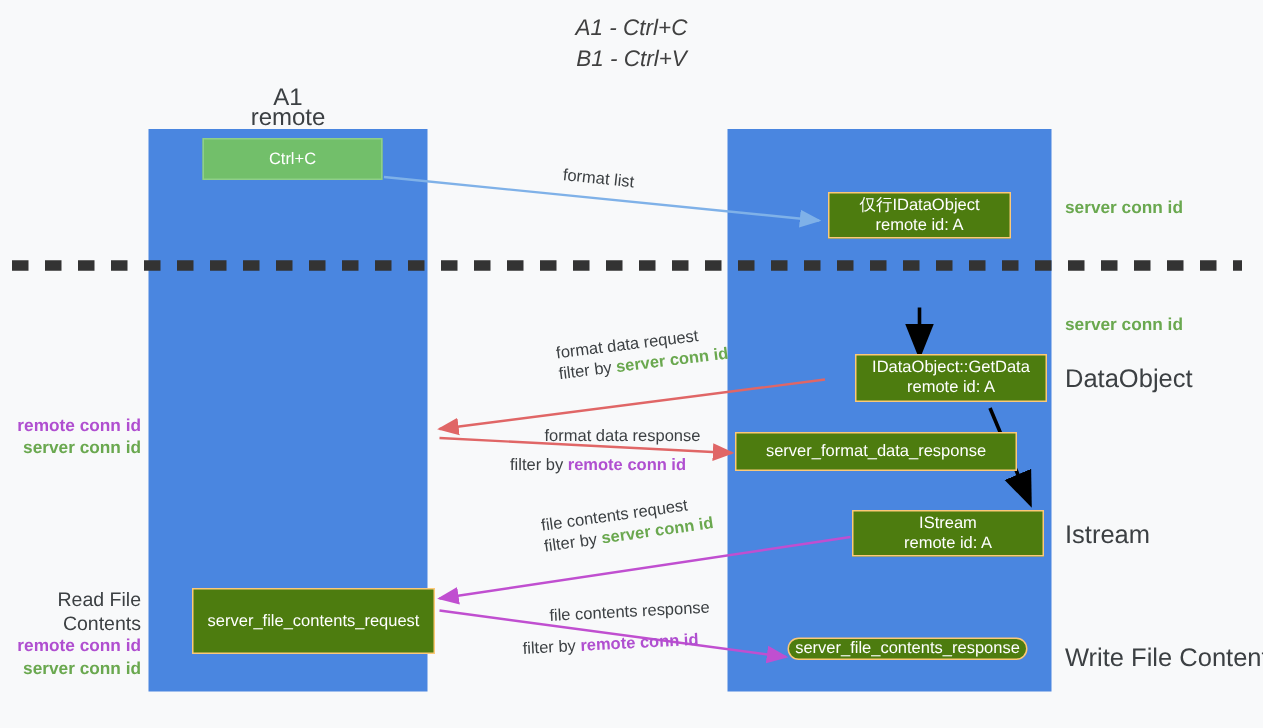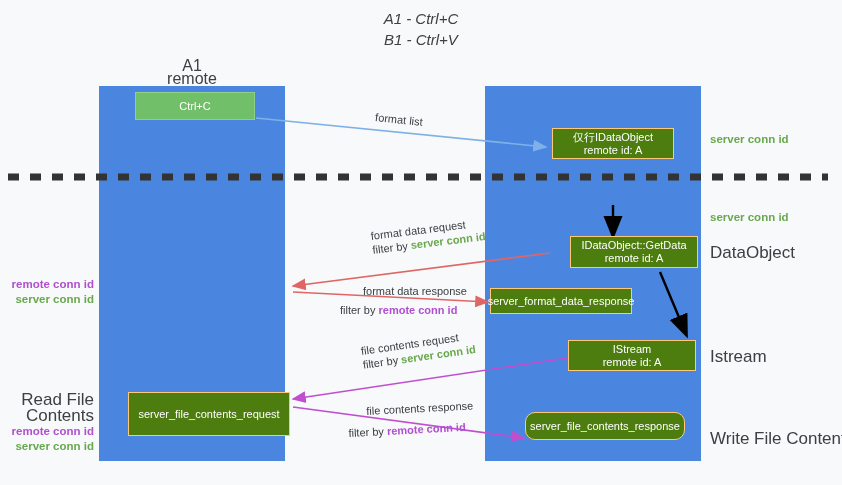--- a/index.html
+++ b/index.html
@@ -151,28 +151,28 @@
   <div class="node green" style="left:135px; top:92px; width:120px; height:28px;">Ctrl+C</div>
 
   <div class="node orange" style="left:552px; top:128px; width:122px; height:31px;">仅行IDataObject
 remote id: A</div>
 
 
   <div class="node orange" style="left:550px; top:236px; width:128px; height:32px;margin-left:20px;">IDataObject::GetData
 remote id: A</div>
 
 
-  <div class="node orange" style="left:490px; top:288px; width:142px; height:26px;">server_format_data_response</div>
+  <div class="node orange" style="left:490px; top:288px; width:188px; height:26px;">server_format_data_response</div>
 
   <div class="node orange" style="left:568px; top:340px; width:128px; height:31px;">IStream
 remote id: A</div>
 
   <div class="node orange" style="left:128px; top:392px; width:162px; height:44px;">server_file_contents_request</div>
 
-  <div class="node orange" style="left:525px; top:412px; width:160px; height:28px;border-radius:10px;">server_file_contents_response</div>
+  <div class="node orange" style="left:525px; top:425px; width:160px; height:15px;border-radius:10px;">server_file_contents_response</div>
 
   <div class="edge-label" style="left:376px; top:110px; transform: rotate(6deg);">
     <span>format list</span>
   </div>
 
   <div class="edge-label" style="left:370px; top:229px; transform: rotate(-7deg);">
     <div>format data request</div>
     <div>
       <span>filter by </span><b class="conn-green">server conn id</b>
     </div>
@@ -204,18 +204,18 @@
   <div class="plain-label" style="left:710px; top:245px;">DataObject</div>
   <div class="plain-label" style="left:710px; top:349px;">Istream</div>
   <div class="plain-label" style="left:710px; top:431px;">Write File Contents</div>
 
   <div style="position:absolute; left:8px; top:277px; width:86px; text-align:right;">
     <div class="conn-magenta" style="font-size:11.5px; line-height:15px;">remote conn id</div>
     <div class="conn-green" style="font-size:11.5px; line-height:15px;">server conn id</div>
   </div>
 
   <div style="position:absolute; left:2px; top:392px; width:92px; text-align:right;">
-    <div style="font-size:17px; line-height:16px; color:#3c4043;">Read File Contents</div>
+    <div style="font-size:13px; line-height:16px; color:#3c4043;">Read File Contents</div>
     <div class="conn-magenta" style="font-size:11.5px; line-height:15px;">remote conn id</div>
     <div class="conn-green" style="font-size:11.5px; line-height:15px;">server conn id</div>
   </div>
 
 </div>
 
 </body></html>

